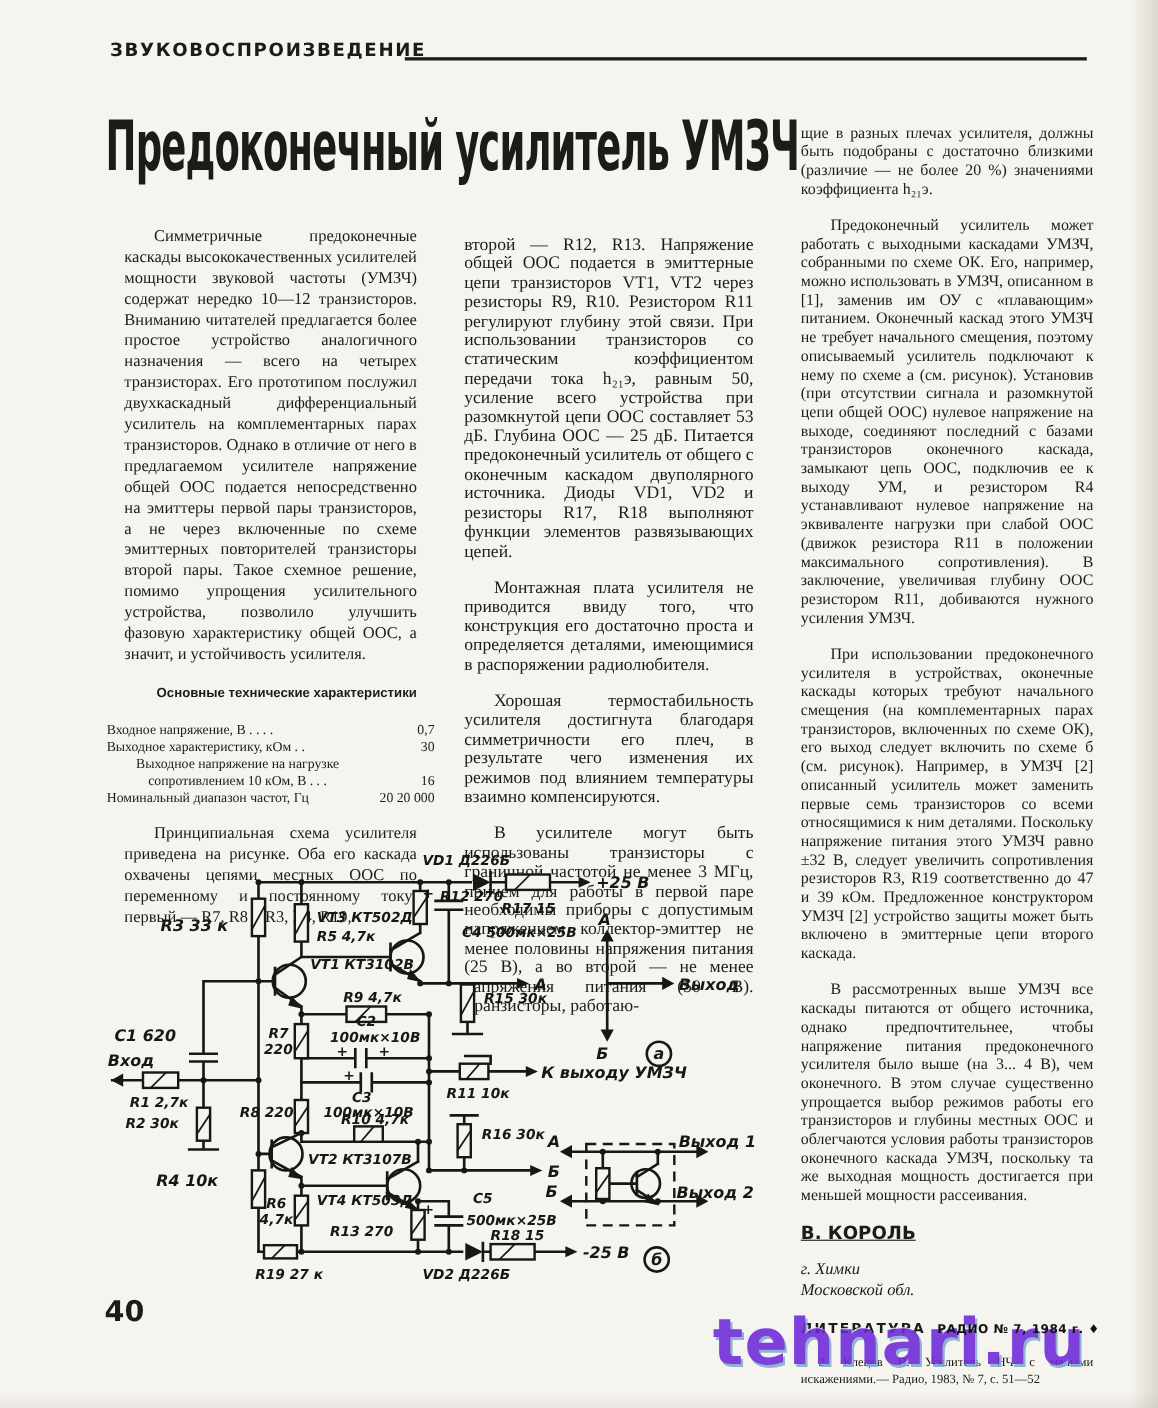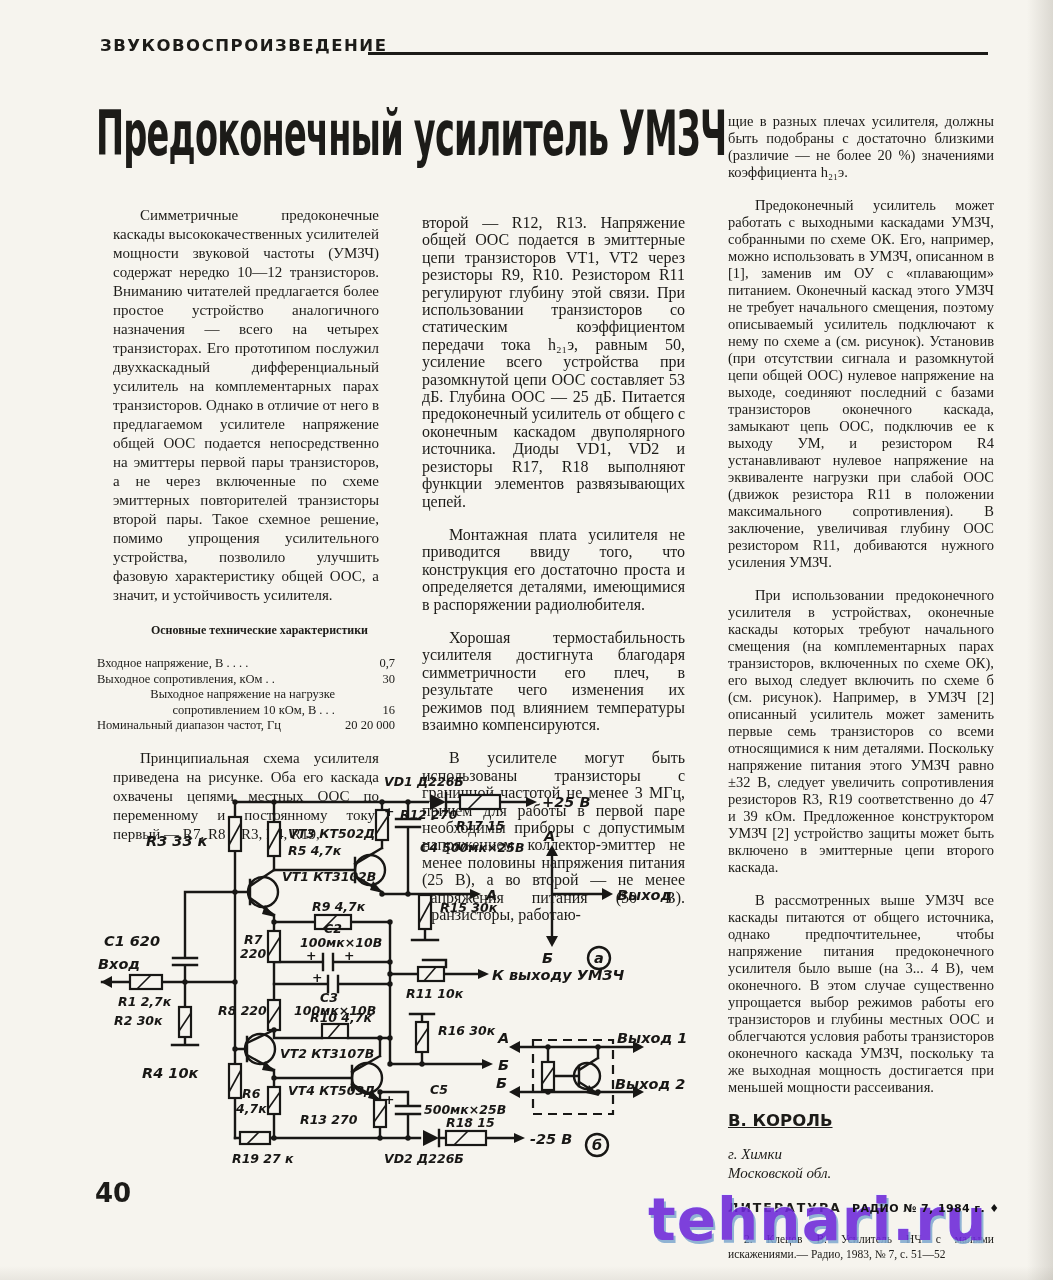--- a/index.html
+++ b/index.html
@@ -17,24 +17,24 @@
   .head-rule{position:absolute;left:368px;top:52px;width:620px;height:3px;background:#1c1b18;}
   .title{position:absolute;left:96px;top:96px;white-space:nowrap;
     font-family:"DejaVu Sans",sans-serif;font-weight:bold;font-size:42px;letter-spacing:-1px;
     transform:scale(0.80,1.50);transform-origin:left top;}
   .col{position:absolute;text-align:justify;}
   .col p{margin:16px;text-indent:27px;}
   .col p.cont{text-indent:0;}
   #col1{left:97px;top:190px;width:298px;font-size:15px;line-height:19px;}
   #col2{left:406px;top:198px;width:295px;font-size:16px;line-height:17.4px;}
   #col3{left:712px;top:97px;width:298px;font-size:14.5px;line-height:17px;}
-  .specs-title{text-align:center;font-family:Liberation Serif, serif;font-weight:bold;
+  .specs-title{text-align:right;font-family:Liberation Sans, sans-serif;font-weight:bold;
     font-size:12px;margin:15px 0 9px;text-indent:0;}
   .spec-row{display:flex;justify-content:space-between;align-items:flex-end;
-    font-size:12.5px;line-height:15.5px;text-align:right;}
+    font-size:12.5px;line-height:15.5px;text-align:center;}
   .spec-row .lbl{max-width:238px;}
   .spec-row .val{white-space:nowrap;}
   .p2-start{margin-top:15px !important;}
   .author{text-align:left;font-family:"DejaVu Sans",sans-serif;font-weight:bold;
     font-size:16.5px;margin-top:22px;text-indent:0 !important;text-decoration:underline;}
   .city{font-style:italic;font-size:15px;line-height:19px;margin-top:8px;text-indent:0 !important;}
   .lit-title{text-align:left;font-family:"DejaVu Sans",sans-serif;font-weight:bold;
     font-size:12.5px;letter-spacing:2px;margin-top:48px;text-indent:0 !important;}
   .ref{font-size:11.5px;line-height:14.6px;margin-top:12px;text-indent:16px !important;}
   .ref + .ref{margin-top:0;}
@@ -65,21 +65,21 @@
 <div class="title">Предоконечный усилитель УМЗЧ</div>
 
 <div class="col" id="col1">
   <p>Симметричные предоконечные каскады высококачественных усилителей мощности звуковой частоты (УМЗЧ) содержат нередко 10—12 транзисторов. Вниманию читателей предлагается более простое устройство аналогичного назначения — всего на четырех транзисторах. Его прототипом послужил двухкаскадный дифференциальный усилитель на комплементарных парах транзисторов. Однако в отличие от него в предлагаемом усилителе напряжение общей ООС подается непосредственно на эмиттеры первой пары транзисторов, а не через включенные по схеме эмиттерных повторителей транзисторы второй пары. Такое схемное решение, помимо упрощения усилительного устройства, позволило улучшить фазовую характеристику общей ООС, а значит, и устойчивость усилителя.</p>
   <p class="specs-title">Основные технические характеристики</p>
   <div class="spec-row">
     <span class="lbl">Входное напряжение, В . . . .</span>
     <span class="val">0,7</span>
   </div>
   <div class="spec-row">
-    <span class="lbl">Выходное сопротивления, кОм . .</span>
+    <span class="lbl">Выходное характеристику, кОм . .</span>
     <span class="val">30</span>
   </div>
   <div class="spec-row">
     <span class="lbl">Выходное напряжение на нагрузке сопротивлением 10 кОм, В . . .</span>
     <span class="val">16</span>
   </div>
   <div class="spec-row">
     <span class="lbl">Номинальный диапазон частот, Гц</span>
     <span class="val">20 20 000</span>
   </div>

